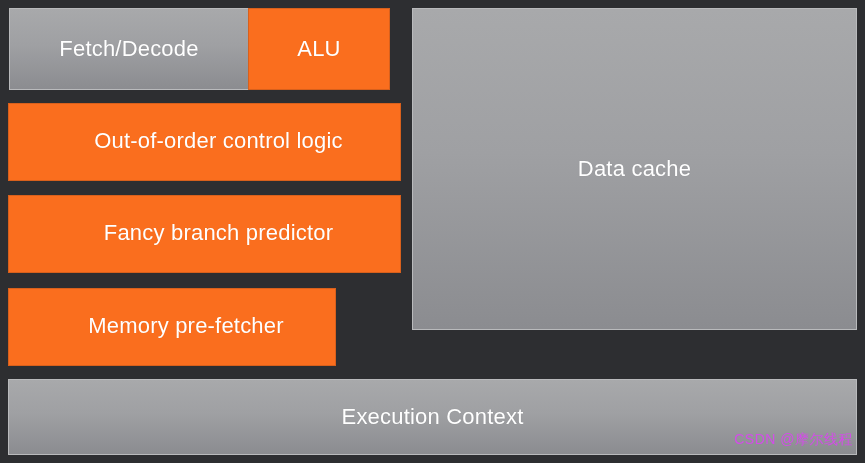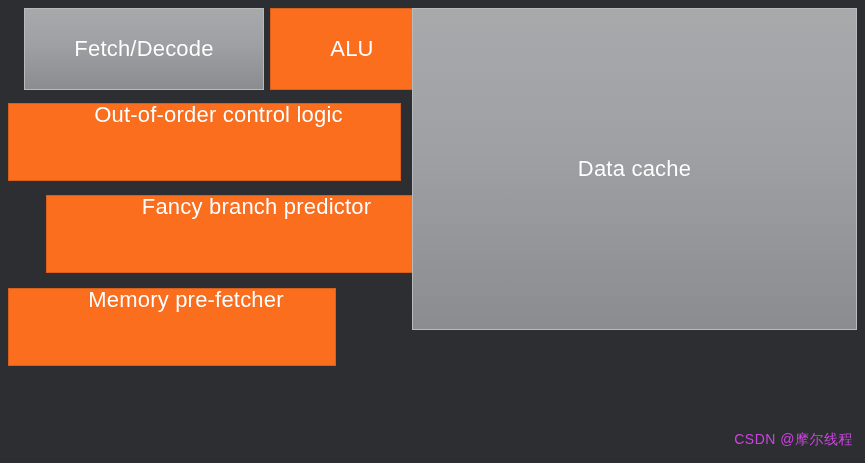--- a/index.html
+++ b/index.html
@@ -43,39 +43,39 @@
     border: 1px solid #d8601c;
   }
 
   .lbl {
     display: block;
     line-height: 1.1;
     text-shadow: 0 0 1px rgba(0,0,0,0.10);
   }
 
   
-  #fetch-decode { left: 24px;   top: 8px;   width: 240px; height: 82px; }
-  #alu          { left: 270px; top: 8px;   width: 164px; height: 82px; }
+  #fetch-decode { left: 9px;   top: 8px;   width: 240px; height: 82px; }
+  #alu          { left: 248px; top: 8px;   width: 142px; height: 82px; }
   #ooo          { left: 8px;   top: 103px; width: 393px; height: 78px; }
-  #branch       { left: 8px;   top: 195px; width: 393px; height: 78px; margin-left: 38px; }
+  #branch       { left: 8px;   top: 195px; width: 393px; height: 78px; }
   #prefetch     { left: 8px;   top: 288px; width: 328px; height: 78px; }
   #data-cache   { left: 412px; top: 8px;   width: 445px; height: 322px; }
   #exec-ctx     { left: 8px;   top: 379px; width: 849px; height: 76px; }
 
   #fetch-decode .lbl,
   #alu .lbl,
   #ooo .lbl,
   #branch .lbl,
   #prefetch .lbl { font-size: 22px; }
 
   #data-cache .lbl { font-size: 22px; }
   #exec-ctx .lbl   { font-size: 22px; }
 
   
-  #ooo, #branch, #prefetch { align-items: flex-start; padding-left: 28px; }
+  #ooo, #branch, #prefetch { align-items: center; padding-left: 28px; }
   #ooo .lbl     { transform: translateY(-1px); }
   #branch .lbl  { transform: translateY(-1px); }
   #prefetch .lbl{ transform: translateY(-1px); }
 
   .watermark {
     position: absolute;
     right: 12px;
     bottom: 14px;
     font-size: 14px;
     color: #d946ef;
@@ -108,16 +108,19 @@
   </div>
 
   <div class="block orange" id="prefetch">
     <span class="lbl">Memory pre-fetcher</span>
   </div>
 
   <div class="block grey" id="data-cache">
     <span class="lbl">Data cache</span>
   </div>
 
+  <div class="block grey" id="exec-ctx">
+    <span class="lbl">Execution Context</span>
+  </div>
 
   <div class="watermark">CSDN @摩尔线程</div>
 
 </div>
 
 </body></html>

